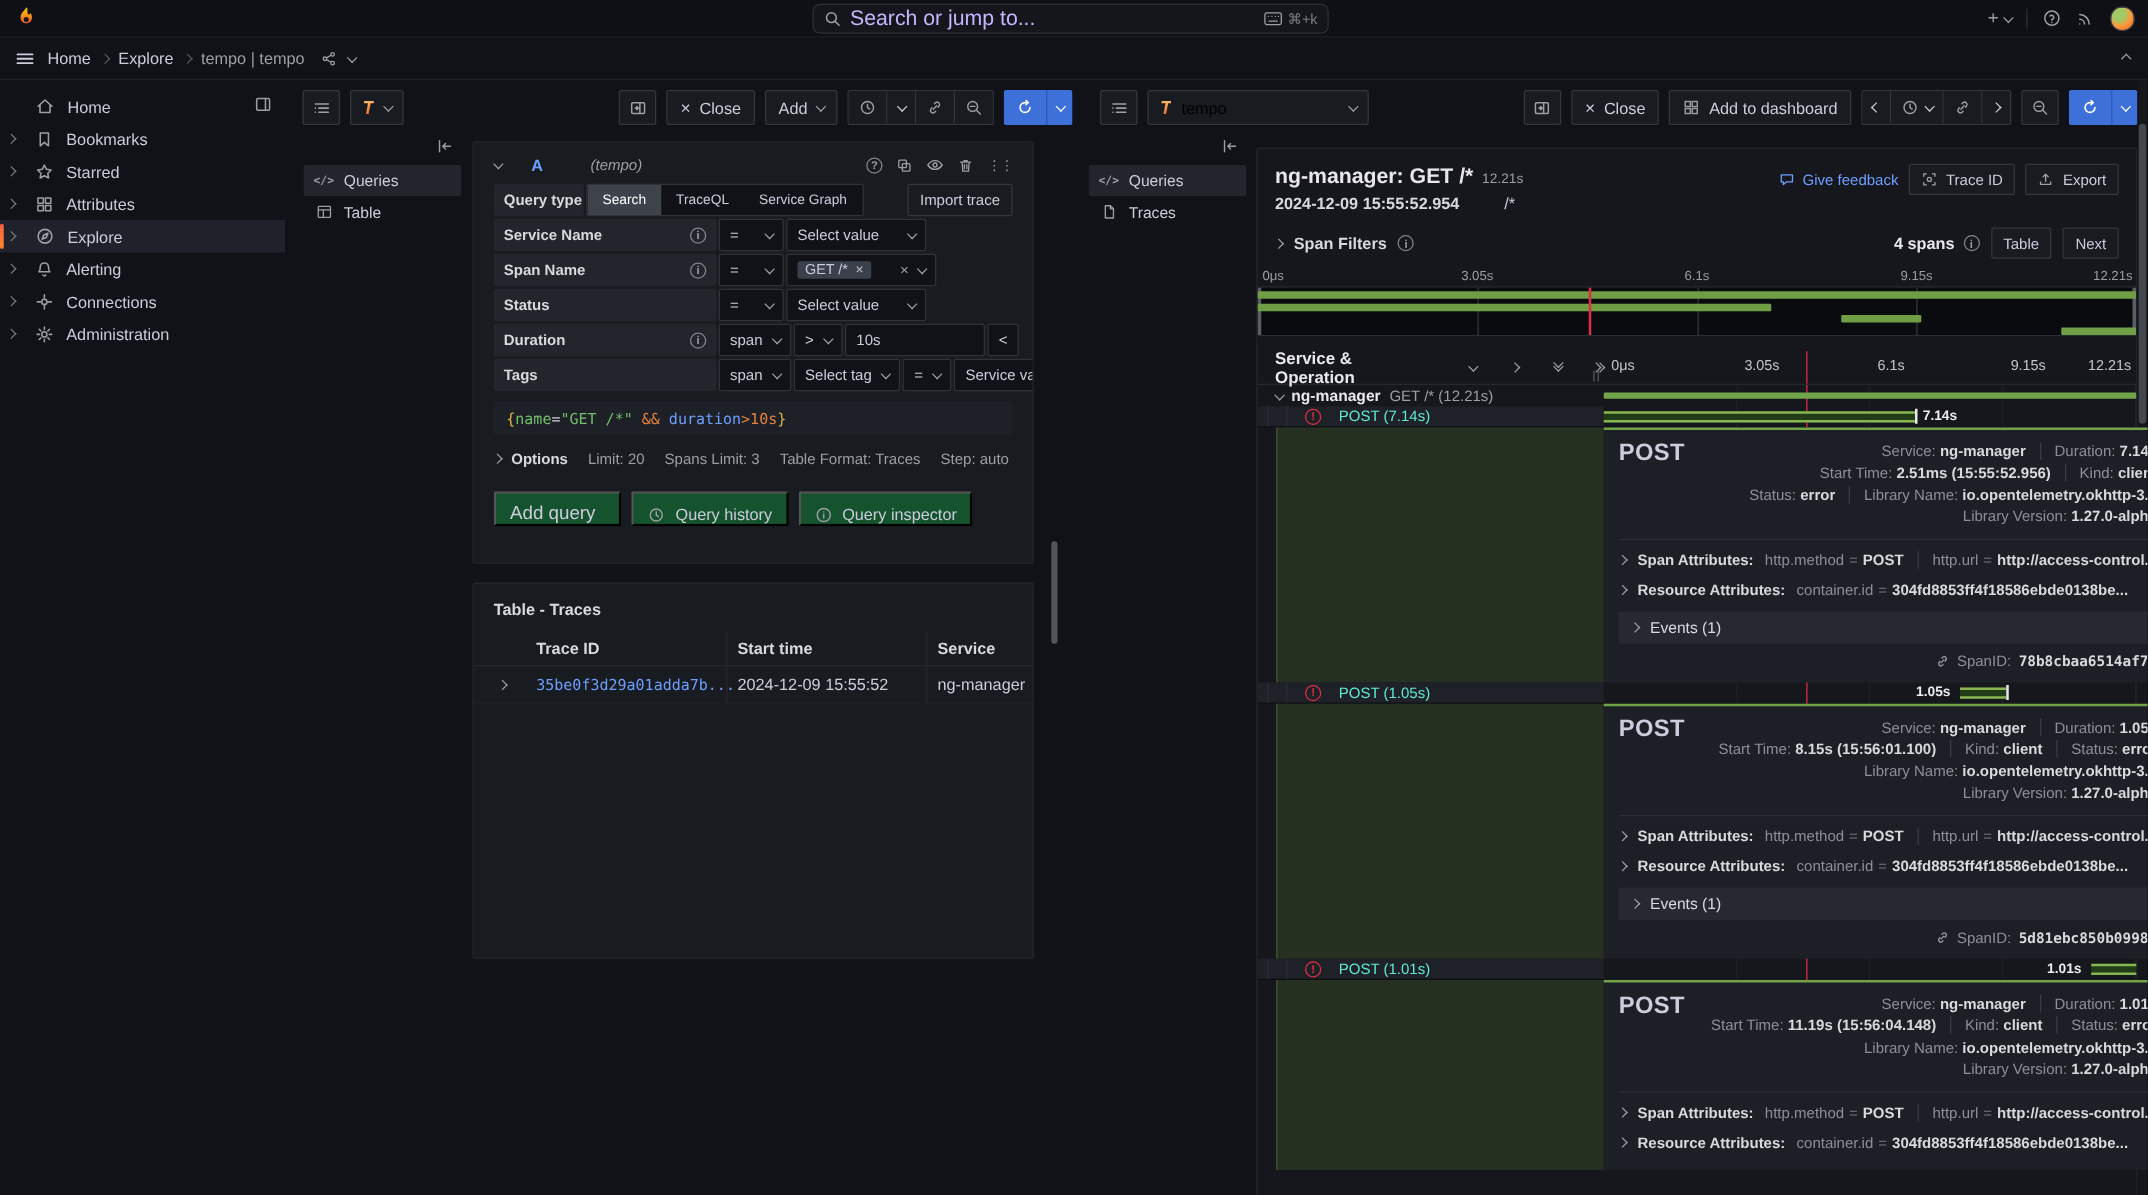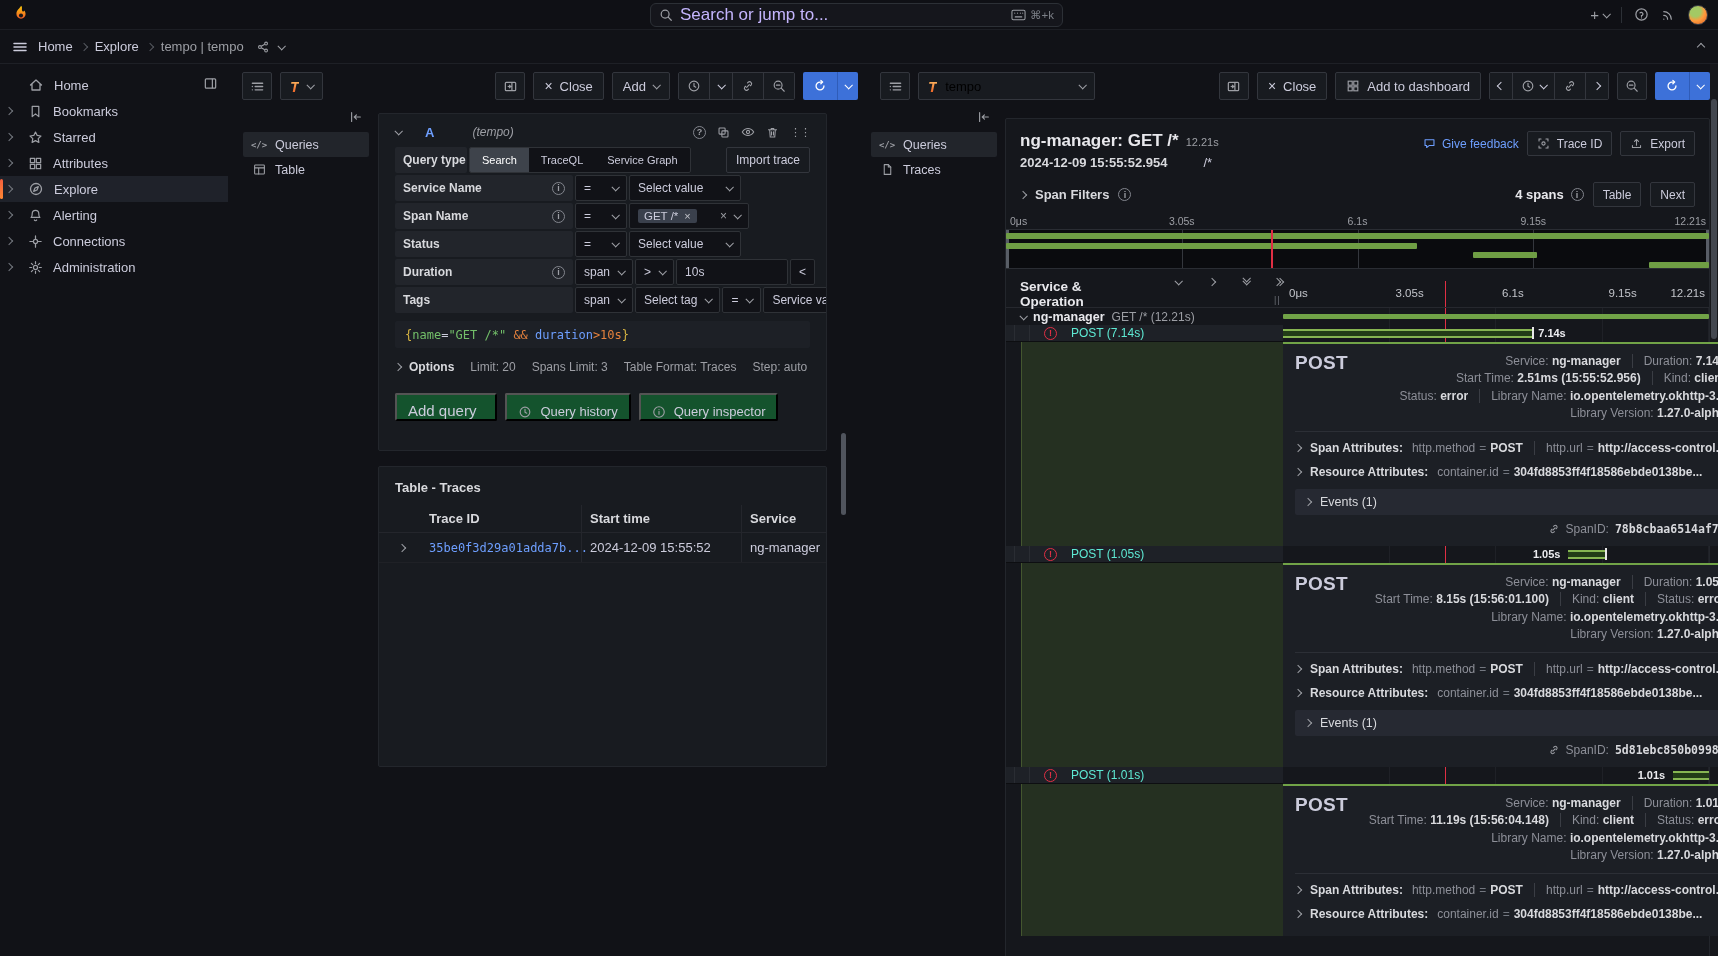--- a/index.html
+++ b/index.html
@@ -116,21 +116,21 @@
   .mm-labels{position:relative;height:14px;font-size:10.5px;color:#9d9fa5}
   .mm-labels .tick{position:absolute;top:0}
   .mm-labels .tick.c{transform:translateX(-50%)}
   .mm-canvas{position:relative;height:40px;background:#0a0b0e;border:1px solid #2a2d33;border-left:none;border-right:none;overflow:hidden}
   .mm-canvas .vline{position:absolute;top:0;bottom:0;width:1px;background:#34373d}
   .mm-canvas .handle{position:absolute;top:0;bottom:0;width:3px;background:#585d66}
   .redline{position:absolute;top:0;bottom:0;width:1.5px;background:#e02f44;z-index:3}
   .mm-bar{position:absolute;height:6px;background:#6f9e44;border-radius:1px;z-index:2}
   
   .sop{margin:12px -14px 0;height:27px;display:flex;align-items:center;border-bottom:1px solid #26282e;position:relative}
-  .sop-left{width:277px;flex:none;display:flex;align-items:flex-start;gap:28px;padding-left:14px}
+  .sop-left{width:277px;flex:none;display:flex;align-items:center;gap:28px;padding-left:14px}
   .sop-left .t{font-size:13.5px;font-weight:700;color:#e8e8ec;margin-right:2px}
   .sop-left .ico{color:#9d9fa5}
   .sop-handle{position:absolute;left:268px;bottom:2px;color:#6b6e76;font-size:9px;letter-spacing:1px}
   .sop-right{position:relative;flex:1;height:100%;font-size:11.5px;color:#c3c5cb}
   .sop-right .tick{position:absolute;top:6px}
   
   .trows{margin:0 -14px;position:relative}
   .grid{position:absolute;left:277px;right:0;top:0;bottom:0;z-index:0}
   .grid .vline{position:absolute;top:0;bottom:0;width:1px;background:#1f2127}
   .row-root,.srow{display:flex;height:17px;position:relative;z-index:1}

